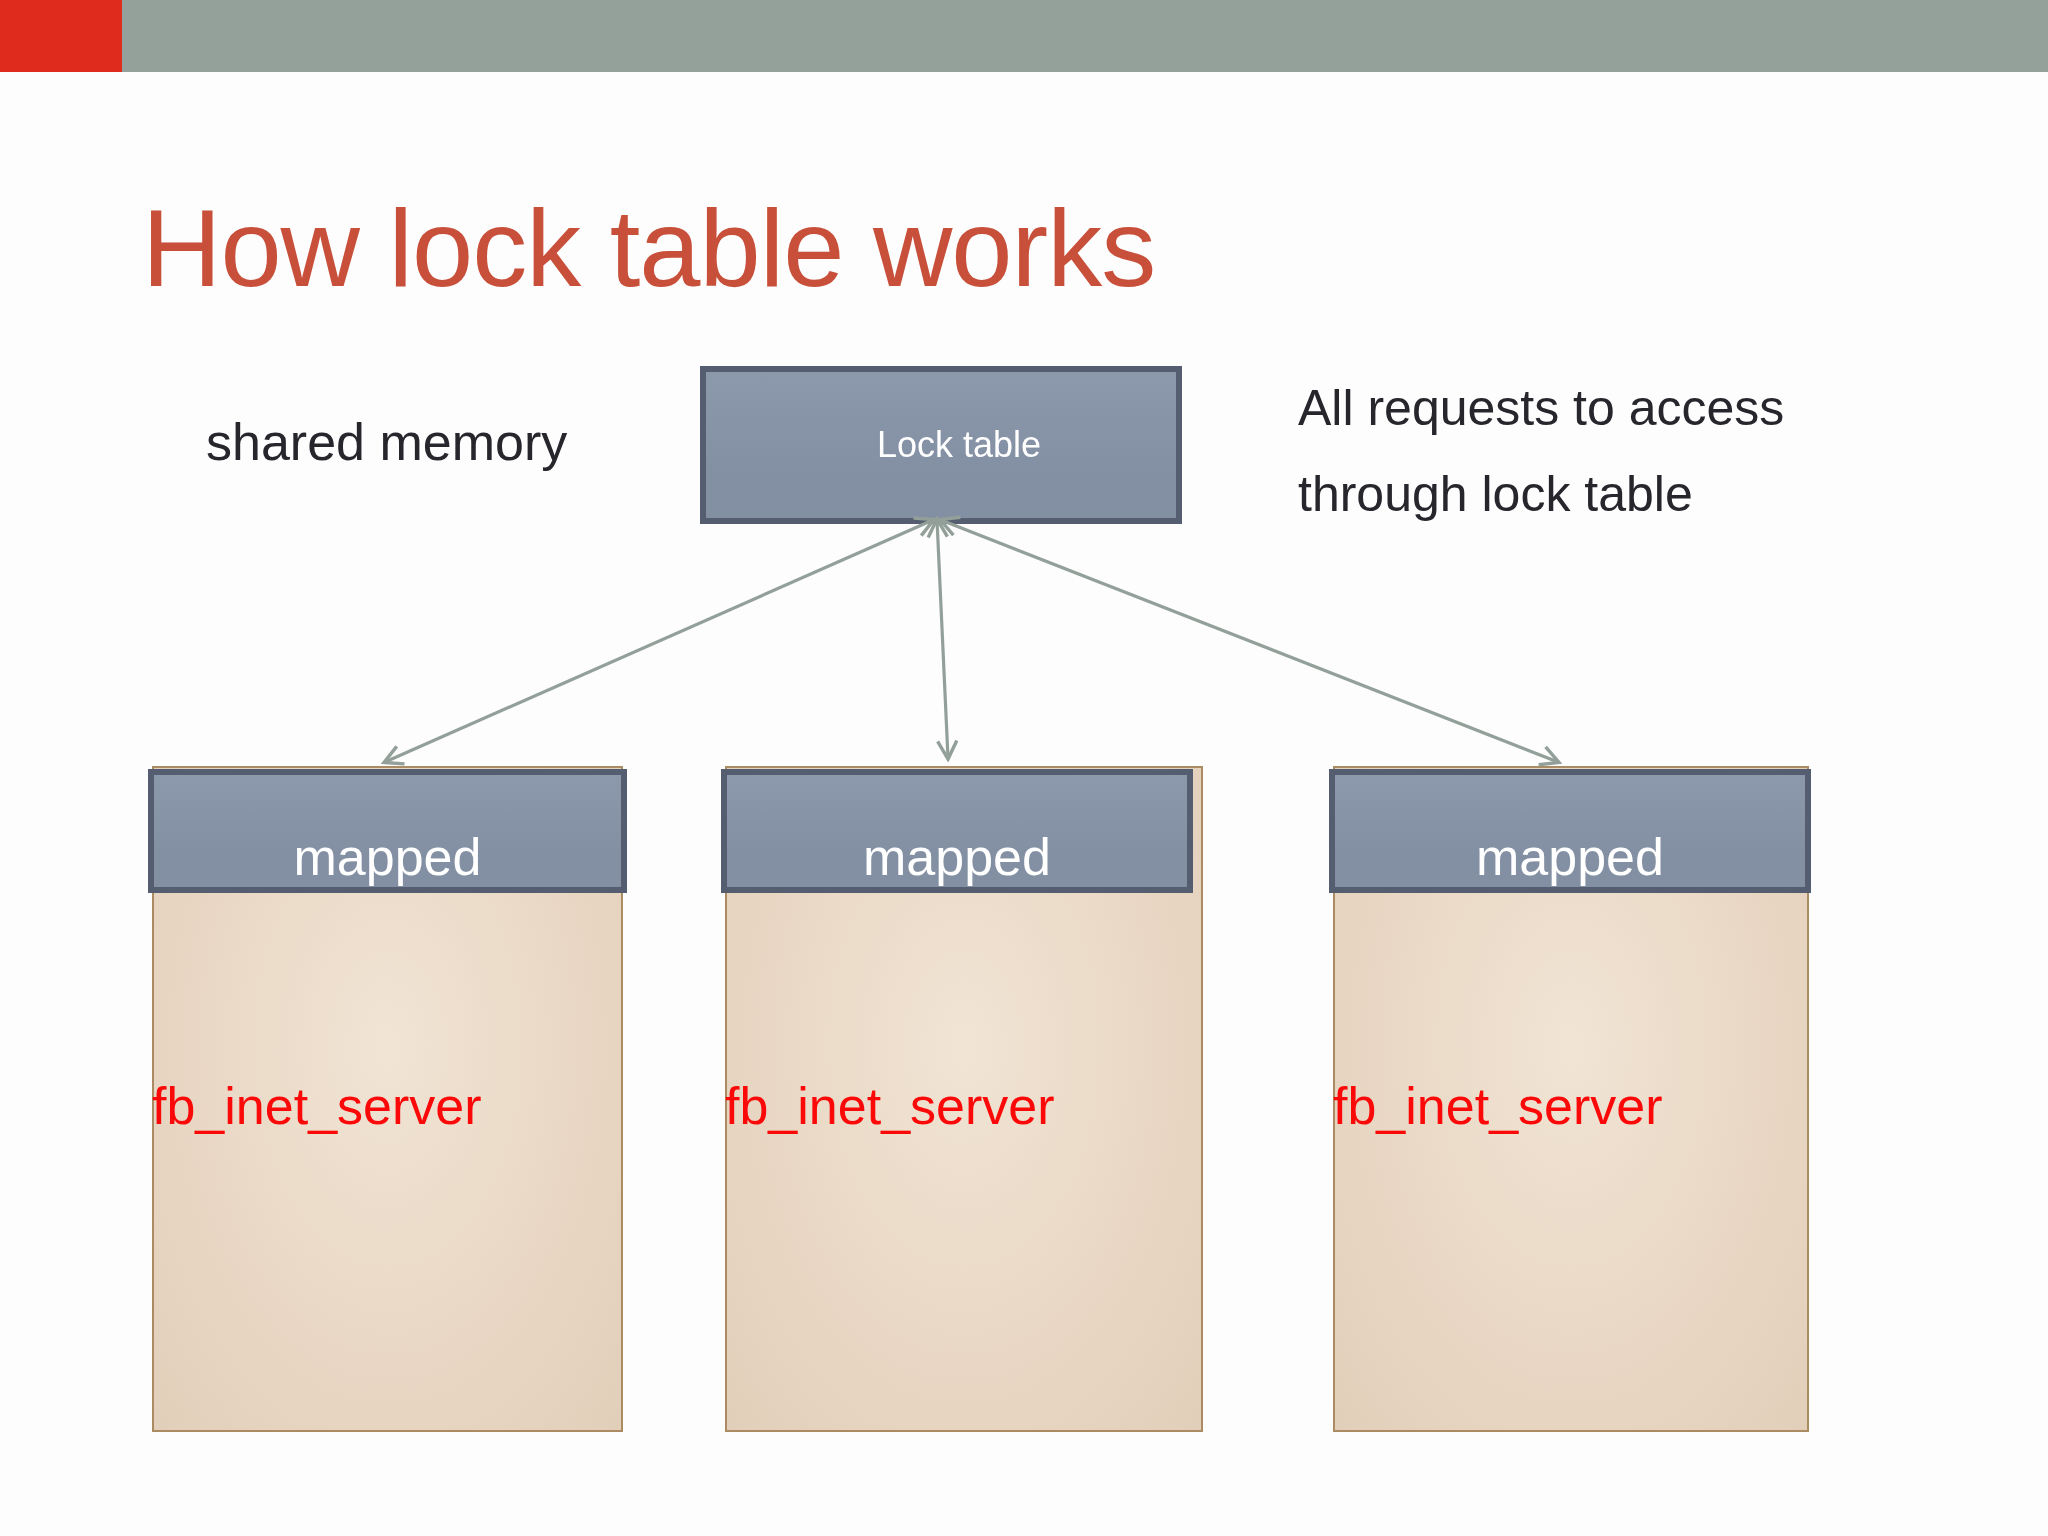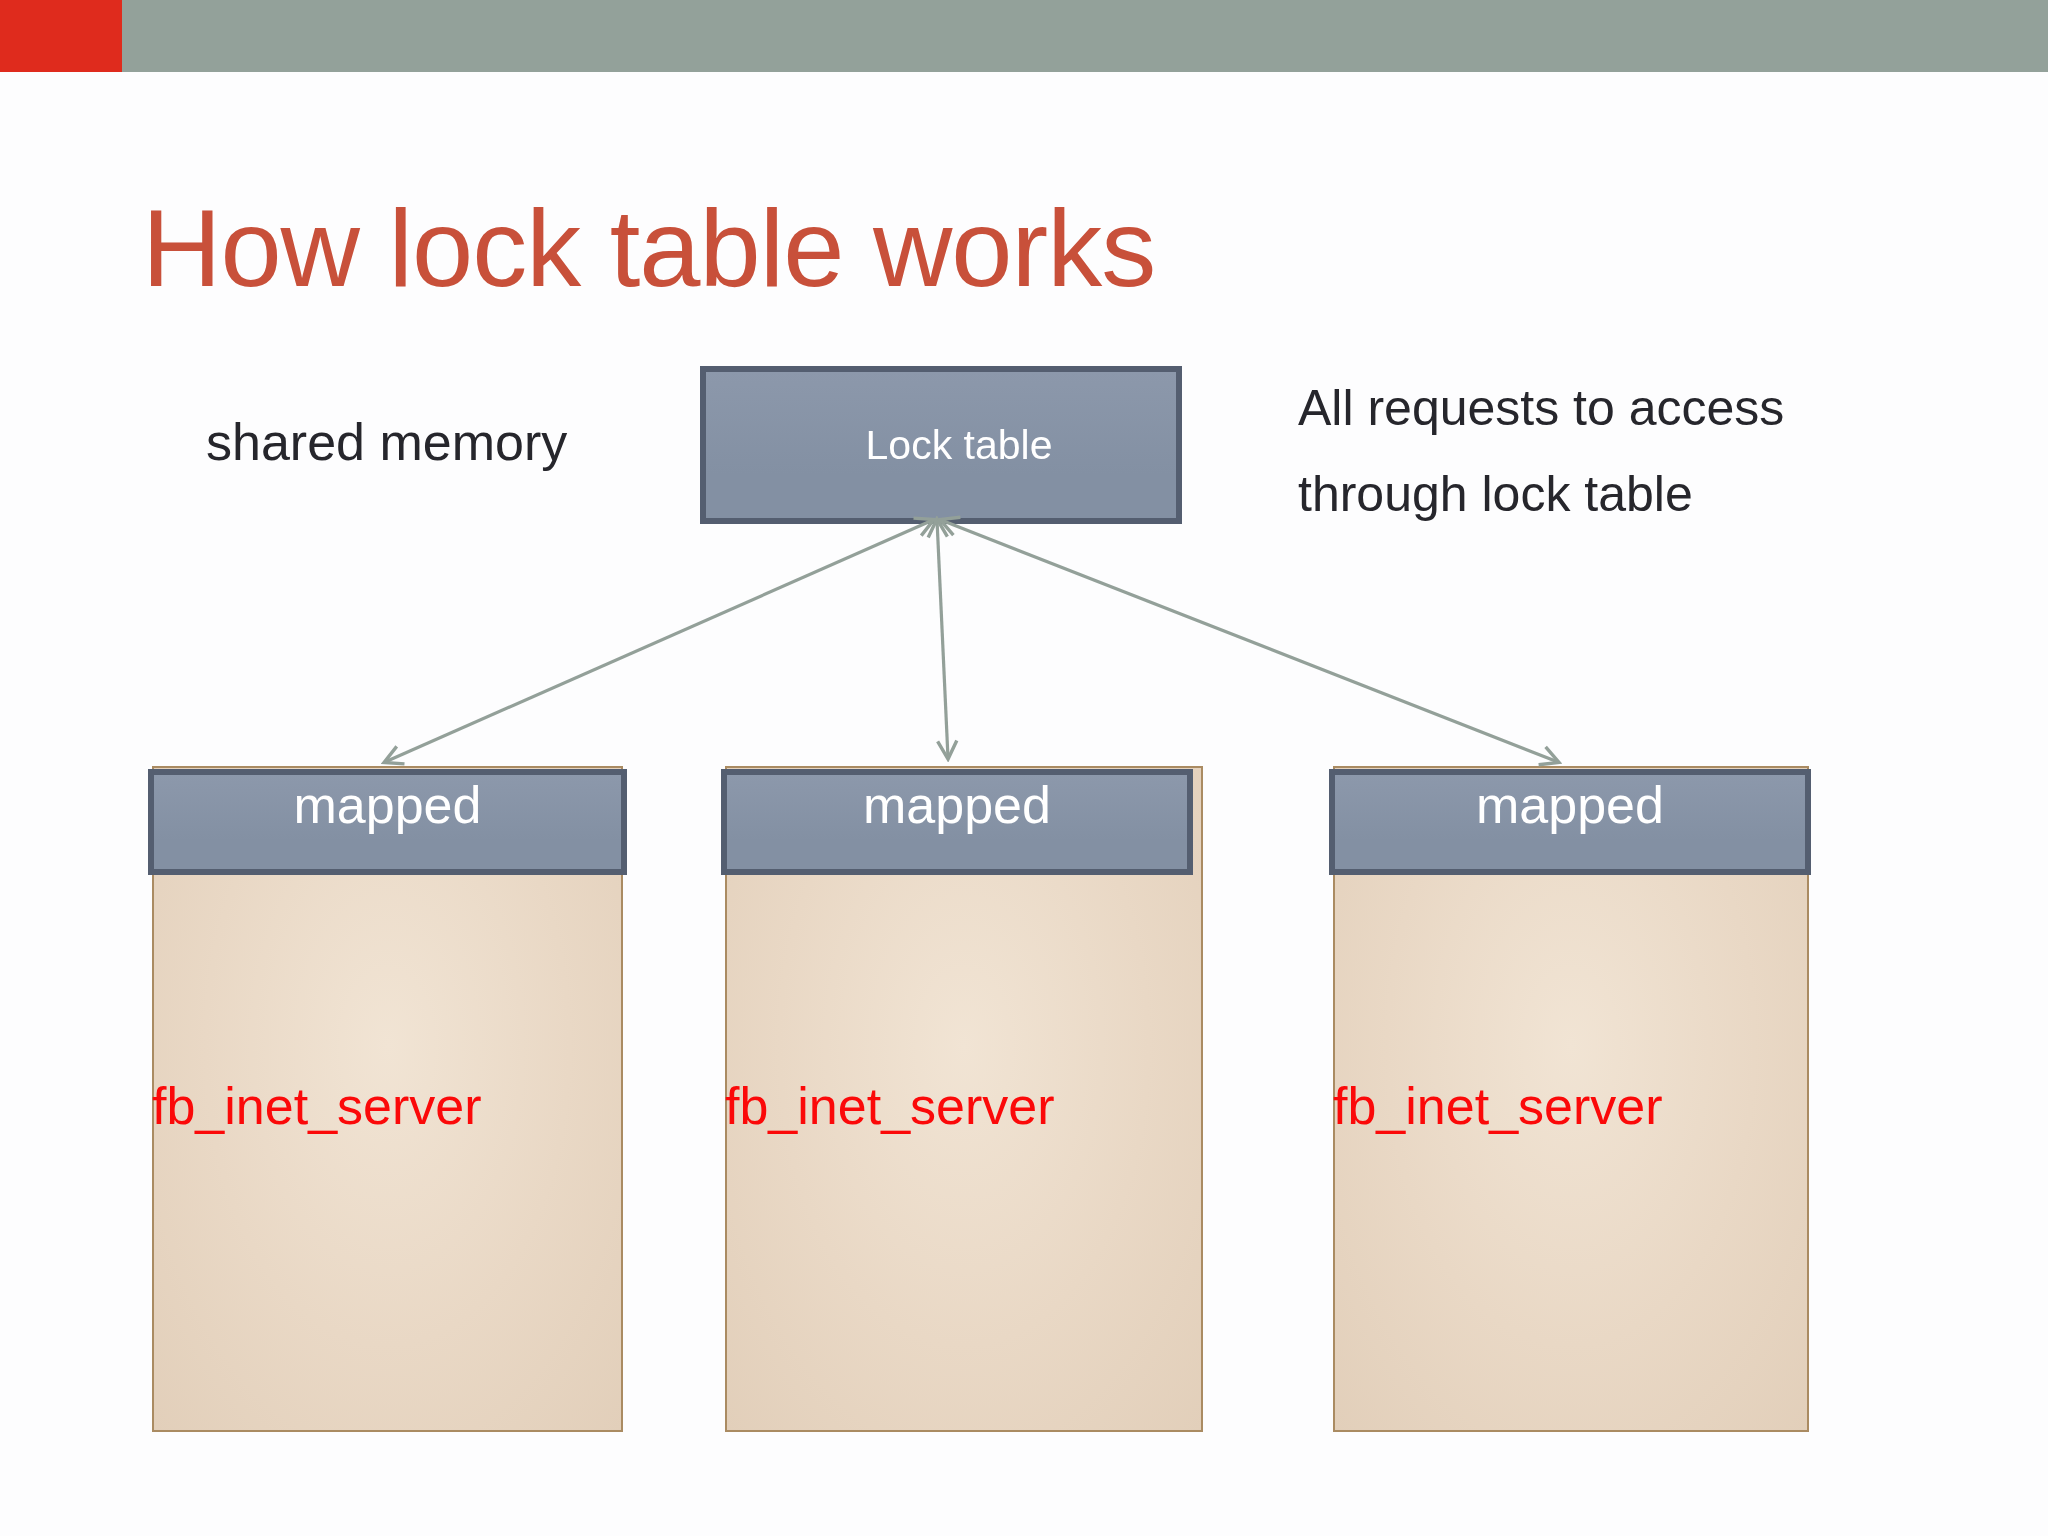--- a/index.html
+++ b/index.html
@@ -58,21 +58,21 @@
   .lock-table-box{
     position:absolute; left:700px; top:366px;
     width:482px; height:158px;
     box-sizing:border-box;
     background:linear-gradient(180deg, var(--slate-fill-light) 0%, var(--slate-fill) 70%);
     border:6px solid var(--slate-border);
     display:flex; align-items:center; justify-content:center;
   }
   .lock-table-box .box-label{
     color:#ffffff;
-    font-size:41px;
+    font-size:36px;
     white-space:nowrap;
     margin-left:36px;
   }
   .note{
     position:absolute; left:1298px; top:352px;
     font-size:50px;
     line-height:60px;
     color:var(--text-dark);
   }
   .note div{white-space:nowrap;margin-top:26px;}
@@ -82,25 +82,25 @@
   }
   .mapped-box .tan-body{
     position:absolute; left:0; top:0;
     height:666px;
     box-sizing:border-box;
     background:radial-gradient(ellipse at 50% 42%, var(--tan-fill-light) 0%, var(--tan-fill) 55%, var(--tan-fill-edge) 100%);
     border:2px solid var(--tan-border);
   }
   .mapped-box .box-header{
     position:absolute; left:-4px; top:3px;
-    height:106px;
+    height:124px;
     box-sizing:border-box;
     background:linear-gradient(180deg, var(--slate-fill-light) 0%, var(--slate-fill) 70%);
     border:6px solid var(--slate-border);
-    display:flex; align-items:flex-start; justify-content:center;
+    display:flex; align-items:flex-end; justify-content:center;
   }
   .mapped-box .box-header .box-label{
     color:#ffffff;
     font-size:52px;
     white-space:nowrap;
   }
   .mapped-box .process-label{
     position:absolute; left:0; top:310px;
     width:100%;
     text-align:center;

